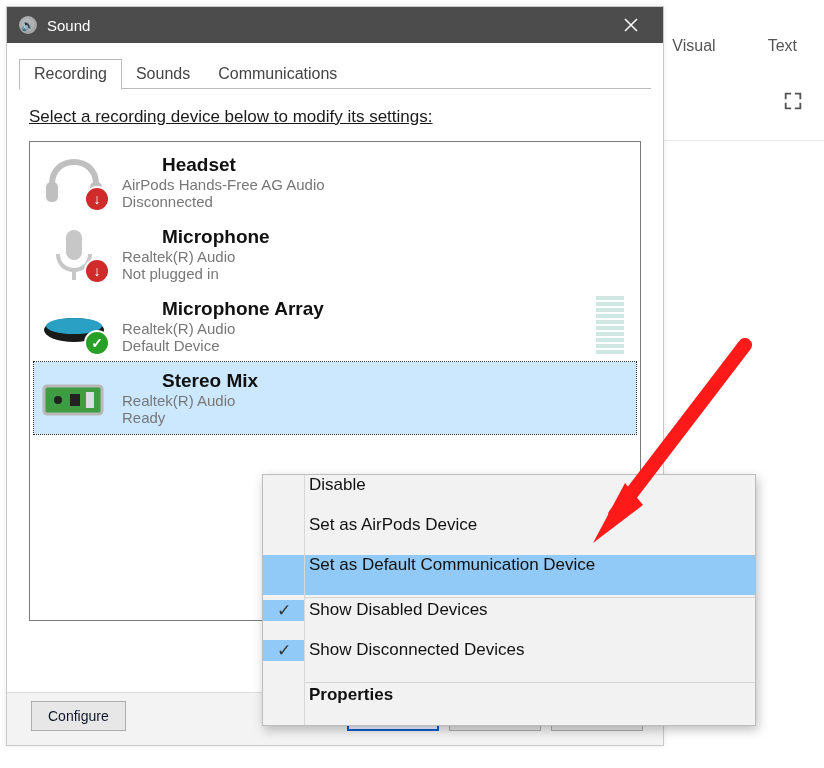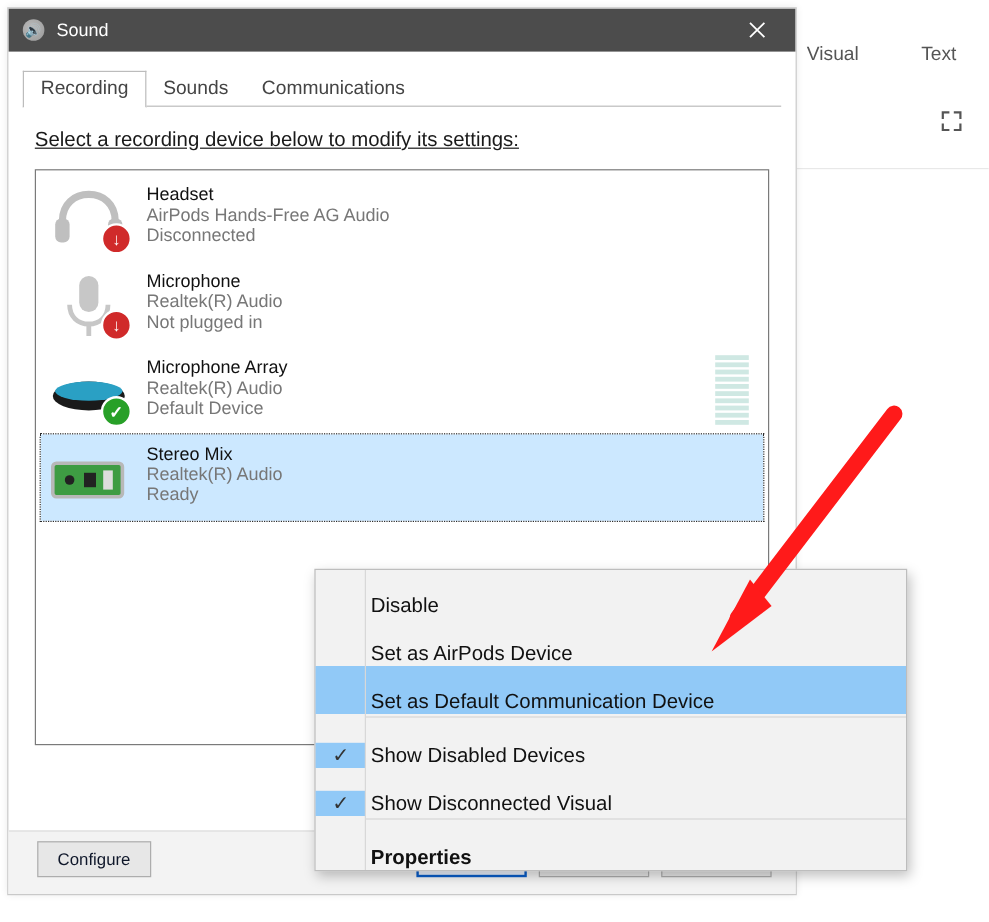--- a/index.html
+++ b/index.html
@@ -134,21 +134,21 @@
     right: -2px; bottom: -2px;
     width: 26px; height: 26px;
     border-radius: 50%;
     border: 2px solid #fff;
     display: flex; align-items: center; justify-content: center;
     font-size: 14px; color: #fff; font-weight: bold;
   }
   .badge.error { background: #d02a2a; }
   .badge.ok { background: #28a028; }
   .device-texts { display: flex; flex-direction: column; gap: 0; }
-  .dev-name { font-weight: 400; font-size: 15px; color: #111; }
+  .dev-name { font-weight: 700; font-size: 19px; color: #111; margin-left: 40px; }
   .dev-line { font-size: 15px; color: #777; }
   .level-meter {
     position: absolute;
     right: 12px; top: 6px;
     width: 28px; height: 58px;
     display: flex; flex-direction: column; gap: 2px;
   }
   .level-meter span {
     flex:1; background:#cfe8e3;
   }
@@ -186,21 +186,21 @@
     top: 474px;
     width: 494px;
     background: #f2f2f2;
     border: 1px solid #bdbdbd;
     box-shadow: 2px 4px 10px rgba(0,0,0,.25);
     font-size: 17px;
     color: #111;
   }
   .ctxmenu .row {
     display: flex;
-    align-items: flex-end;
+    align-items: flex-start;
     height: 40px;
   }
   .ctxmenu .iconcol {
     width: 42px;
     display:flex; align-items:center; justify-content:center;
     color:#555;
   }
   .ctxmenu .labelcol { flex:1; padding-left:4px; }
   .ctxmenu .row.hl { background:#91c9f7; }
   .ctxmenu .iconcol.chk { background:#91c9f7; color:#333; }
@@ -358,21 +358,21 @@
     <div class="iconcol"></div>
     <div class="labelcol">Set as Default Communication Device</div>
   </div>
   <div class="sep"></div>
   <div class="row">
     <div class="iconcol chk">✓</div>
     <div class="labelcol">Show Disabled Devices</div>
   </div>
   <div class="row">
     <div class="iconcol chk">✓</div>
-    <div class="labelcol">Show Disconnected Visual</div>
+    <div class="labelcol">Show Disconnected Devices</div>
   </div>
   <div class="sep"></div>
   <div class="row">
     <div class="iconcol"></div>
     <div class="labelcol props">Properties</div>
   </div>
 </div>
 
 <svg class="red-arrow" viewBox="0 0 200 230">
   <defs></defs>

